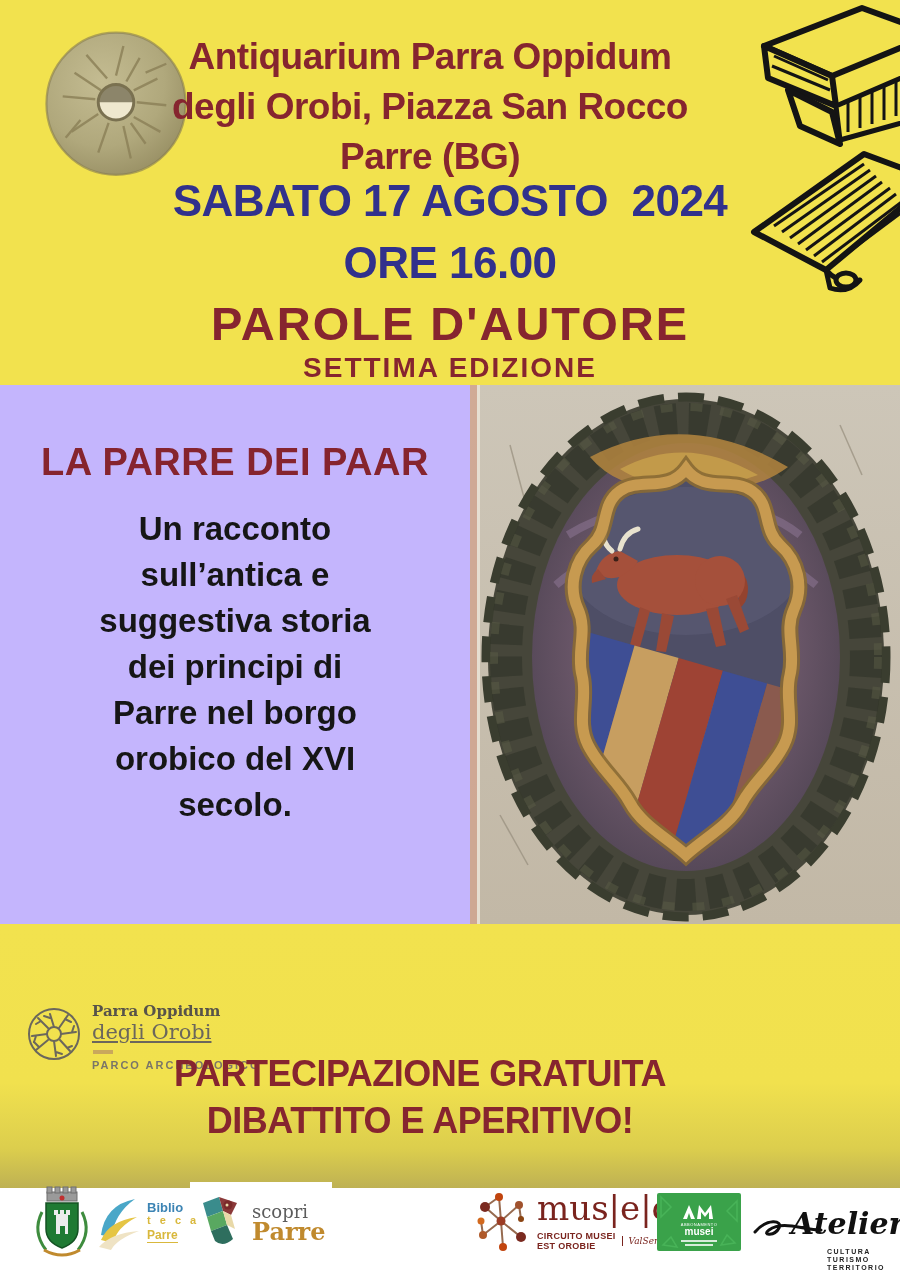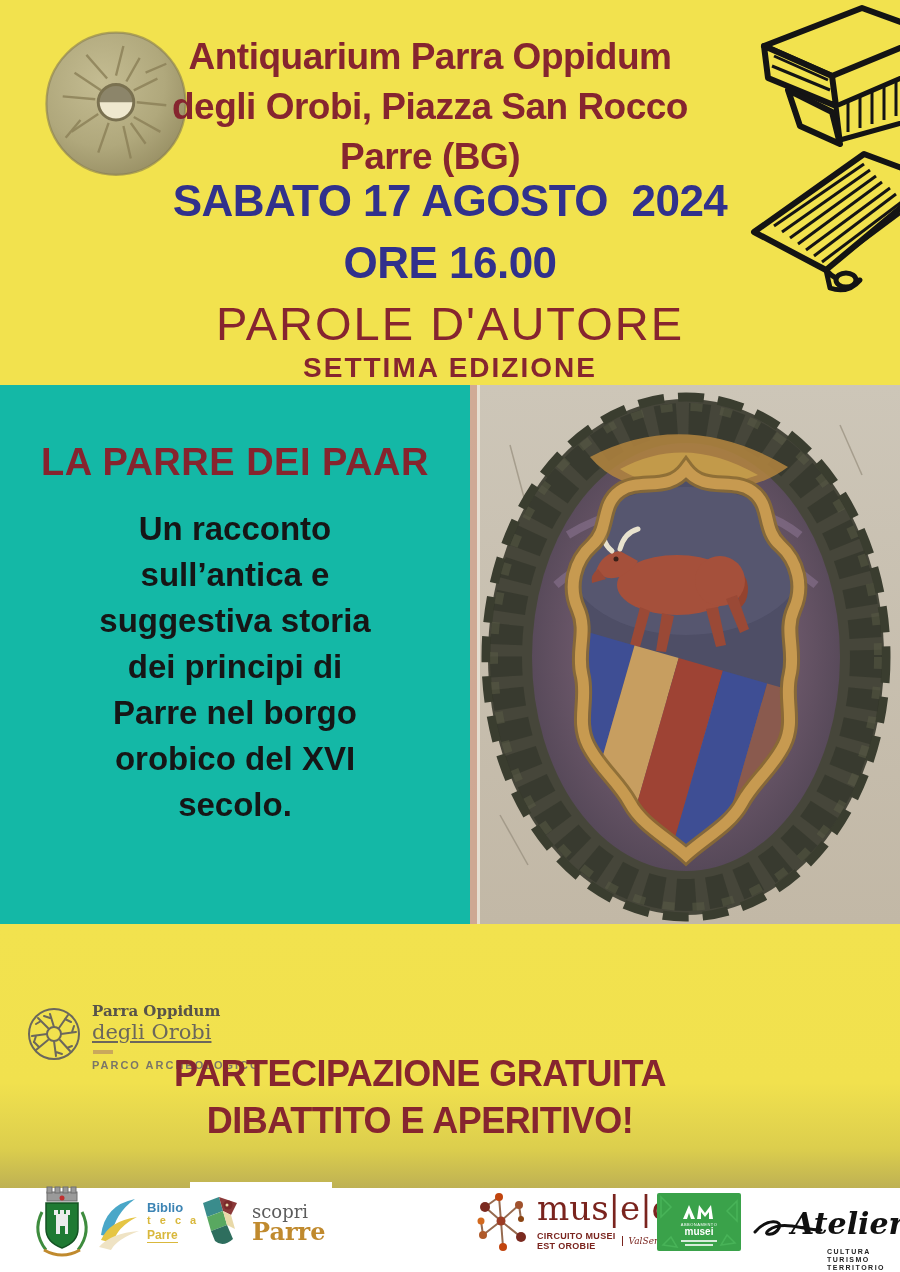--- a/index.html
+++ b/index.html
@@ -13,27 +13,27 @@
   .books-art { position:absolute; right:-14px; top:-6px; }
 
   .venue { position:absolute; top:32px; left:120px; width:620px; text-align:center;
            color:#86252F; font-weight:bold; font-size:37px; line-height:50px; letter-spacing:-0.5px; }
   .venue span { display:block; }
   .date-line, .time-line { position:absolute; left:0; width:900px; text-align:center;
            color:#31318C; font-weight:bold; font-size:44px; white-space:pre; letter-spacing:-0.5px;}
   .date-line { top:176px; }
   .time-line { top:238px; }
   .event-title { position:absolute; top:296px; left:0; width:900px; text-align:center;
-           color:#86252F; font-weight:normal; font-size:47px; letter-spacing:2px; }
+           color:#86252F; font-weight:bold; font-size:47px; letter-spacing:2px; }
   .event-edition { position:absolute; top:352px; left:0; width:900px; text-align:center;
            color:#86252F; font-weight:bold; font-size:28px; letter-spacing:2px; }
 
   
   .sec-mid { position:absolute; left:0; top:385px; width:900px; height:539px; }
-  .left-panel { position:absolute; left:0; top:0; width:470px; height:539px; background:#14b8a6; padding-top:56px; }
+  .left-panel { position:absolute; left:0; top:0; width:470px; height:539px; background:#c4b5fd; padding-top:56px; }
   .mid-heading { text-align:center; color:#86242E; font-weight:bold; font-size:38px; letter-spacing:0.5px; }
   .mid-desc { margin-top:22px; text-align:center; color:#161616; font-weight:bold; font-size:33px; line-height:46px; }
   .mid-desc span { display:block; }
   .fresco { position:absolute; left:470px; top:0; width:430px; height:539px; }
 
   
   .sec-bot { position:absolute; left:0; top:924px; width:900px; height:264px;
              background:linear-gradient(180deg,#F2E24E 0%,#F1E14E 60%,#DCCE4D 85%,#BEB153 100%); }
   .park-logo { position:absolute; left:26px; top:78px; width:250px; }
   .park-mark { position:absolute; left:0; top:4px; }

